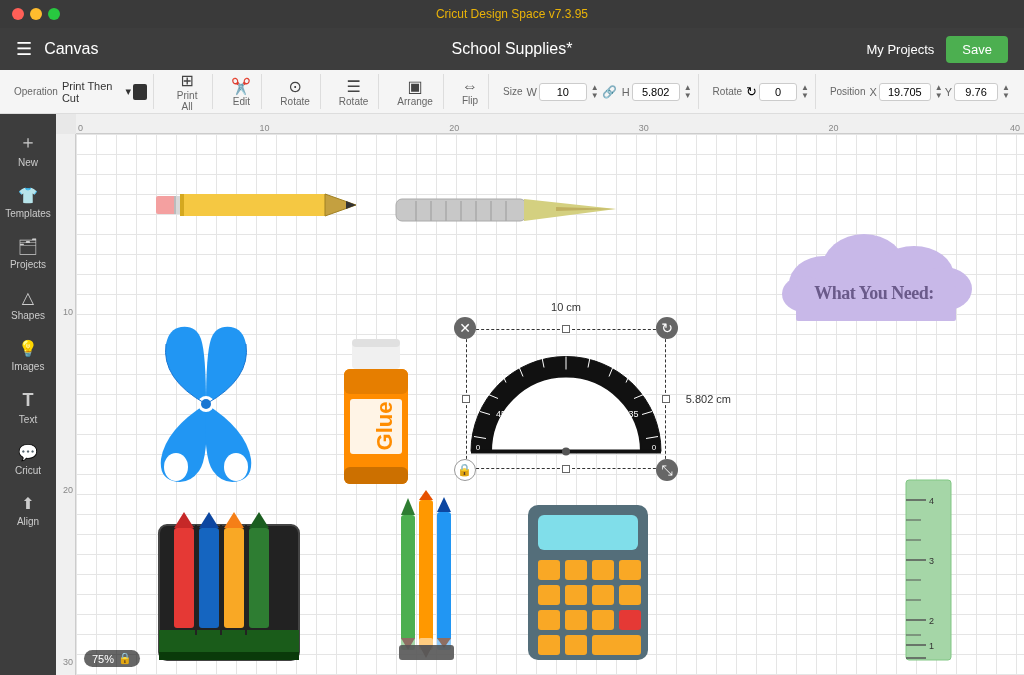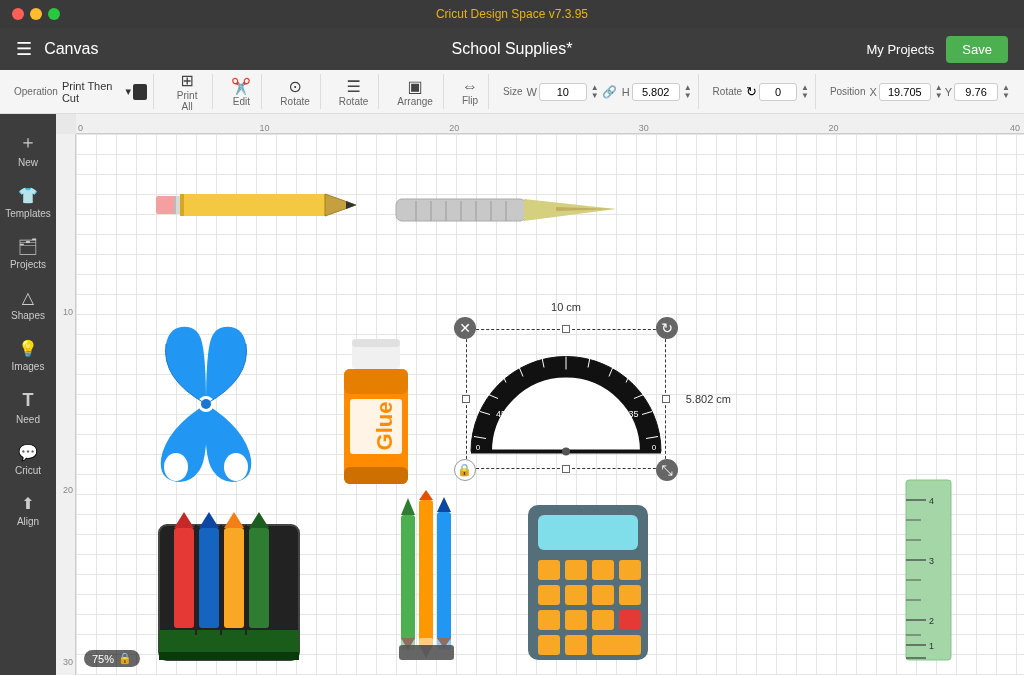--- a/index.html
+++ b/index.html
@@ -304,21 +304,21 @@
     <div class="sidebar-item">
       <span class="sidebar-icon" style="font-size:16px;">△</span>
       <span>Shapes</span>
     </div>
     <div class="sidebar-item">
       <span class="sidebar-icon" style="font-size:16px;">💡</span>
       <span>Images</span>
     </div>
     <div class="sidebar-item">
       <span class="sidebar-icon" style="font-size:18px; font-weight:bold;">T</span>
-      <span>Need</span>
+      <span>Text</span>
     </div>
     <div class="sidebar-item">
       <span class="sidebar-icon" style="font-size:16px;">💬</span>
       <span>Cricut</span>
     </div>
     <div class="sidebar-item">
       <span class="sidebar-icon" style="font-size:16px;">⬆</span>
       <span>Align</span>
     </div>
   </div>
@@ -372,20 +372,39 @@
           <line x1="20" y1="17" x2="20" y2="37" stroke="#aaa" stroke-width="1.5"></line>
           <line x1="35" y1="17" x2="35" y2="37" stroke="#aaa" stroke-width="1.5"></line>
           <line x1="50" y1="17" x2="50" y2="37" stroke="#aaa" stroke-width="1.5"></line>
           <line x1="65" y1="17" x2="65" y2="37" stroke="#aaa" stroke-width="1.5"></line>
           <line x1="80" y1="17" x2="80" y2="37" stroke="#aaa" stroke-width="1.5"></line>
           <line x1="95" y1="17" x2="95" y2="37" stroke="#aaa" stroke-width="1.5"></line>
           <line x1="110" y1="17" x2="110" y2="37" stroke="#aaa" stroke-width="1.5"></line>
         </svg>
       </div>
 
+      <div class="cloud-shape" style="top: 70px; right: 50px;">
+        <svg width="200" height="130" viewBox="0 0 200 130">
+          <defs>
+            <filter id="shadow" x="-10%" y="-10%" width="120%" height="120%">
+              <feDropShadow dx="1" dy="1" stdDeviation="2" flood-color="#999" flood-opacity="0.3"></feDropShadow>
+            </filter>
+          </defs>
+
+          <ellipse cx="50" cy="80" rx="35" ry="28" fill="#c8b8e8"></ellipse>
+          <ellipse cx="90" cy="65" rx="42" ry="35" fill="#c8b8e8"></ellipse>
+          <ellipse cx="140" cy="72" rx="40" ry="30" fill="#c8b8e8"></ellipse>
+          <ellipse cx="170" cy="85" rx="28" ry="22" fill="#c8b8e8"></ellipse>
+          <ellipse cx="30" cy="90" rx="22" ry="18" fill="#c8b8e8"></ellipse>
+
+          <rect x="22" y="82" width="160" height="35" rx="2" fill="#c8b8e8"></rect>
+
+          <text x="100" y="95" text-anchor="middle" font-size="18" font-weight="bold" font-family="Georgia, serif" fill="#6a5a8a" letter-spacing="-0.5">What You Need:</text>
+        </svg>
+      </div>
 
       <div class="scissors" style="top: 185px; left: 75px;">
         <svg width="110" height="170" viewBox="0 0 110 170">
 
           <path d="M 55 85 Q 10 60 15 25 Q 18 10 30 8 Q 45 6 50 20 Q 55 35 55 85" fill="#2196F3"></path>
 
           <path d="M 55 85 Q 100 60 95 25 Q 92 10 80 8 Q 65 6 60 20 Q 55 35 55 85" fill="#2196F3"></path>
 
           <path d="M 55 85 Q 15 110 10 140 Q 8 158 22 162 Q 38 166 48 152 Q 58 138 55 85" fill="#2196F3"></path>
 

